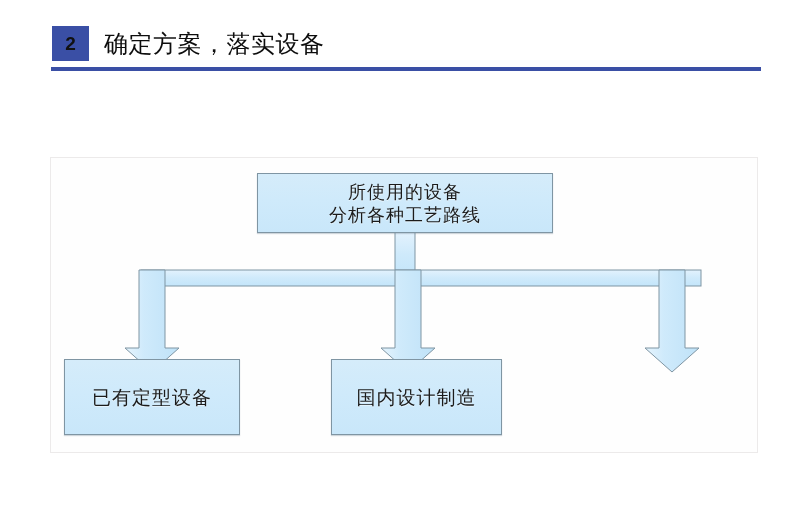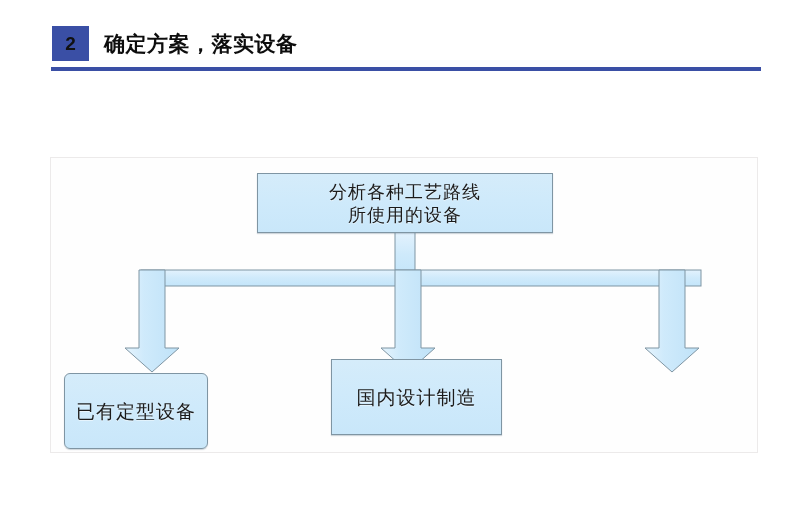--- a/index.html
+++ b/index.html
@@ -42,22 +42,22 @@
     line-height: 1;
   }
   #header-title {
     position: absolute;
     left: 104px;
     top: 27px;
     height: 33px;
     display: flex;
     align-items: center;
     color: #0d0d0d;
-    font-size: 21px;
-    font-weight: bold;
+    font-size: 24px;
+    font-weight: normal;
     letter-spacing: 0.5px;
     white-space: nowrap;
     font-family: "DejaVu Sans", "Liberation Sans", sans-serif;
   }
   #header-rule {
     position: absolute;
     left: 51px;
     top: 67px;
     width: 710px;
     height: 4px;
@@ -102,24 +102,23 @@
     left: 206px;   
     top: 15px;     
     width: 296px;  
     height: 60px;  
   }
   #node-top .node-label { font-size: 18px; }
 
   
   #node-existing {
     left: 13px;    
-    top: 215px;    
-    width: 144px;  
+    top: 201px;    
+    width: 176px;  
     height: 76px;  
-    border-radius: 6px;
   }
   #node-domestic {
     left: 280px;   
     top: 201px;
     width: 171px;  
     height: 76px;
     text-align: center;
   }
   #node-import {
     left: 535px;   
@@ -175,22 +174,22 @@
 
     <path d="M 88 112 L 88 190 L 74 190 L 101 214 L 128 190 L 114 190 L 114 112 Z" fill="url(#arrowGrad)" stroke="#7f95a3" stroke-width="1" stroke-linejoin="miter"></path>
 
     <path d="M 344 112 L 344 190 L 330 190 L 357 214 L 384 190 L 370 190 L 370 112 Z" fill="url(#arrowGrad)" stroke="#7f95a3" stroke-width="1" stroke-linejoin="miter"></path>
 
     <path d="M 608 112 L 608 190 L 594 190 L 621 214 L 648 190 L 634 190 L 634 112 Z" fill="url(#arrowGrad)" stroke="#7f95a3" stroke-width="1" stroke-linejoin="miter"></path>
   </svg>
 
   <div class="node" id="node-top">
     <div class="node-label">
+      <div>所使用的设备</div>
       <div>分析各种工艺路线</div>
-      <div>所使用的设备</div>
     </div>
   </div>
 
   <div class="node" id="node-existing">
     <span class="node-label">已有定型设备</span>
   </div>
 
   <div class="node" id="node-domestic">
     <span class="node-label">国内设计制造</span>
   </div>

